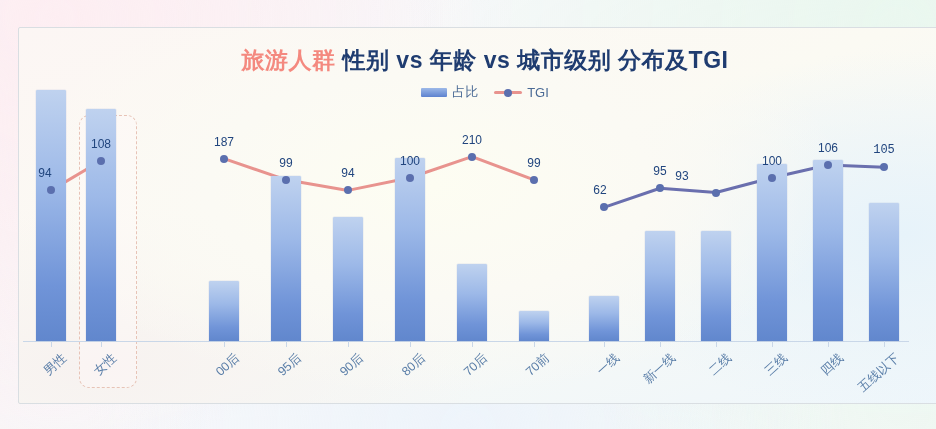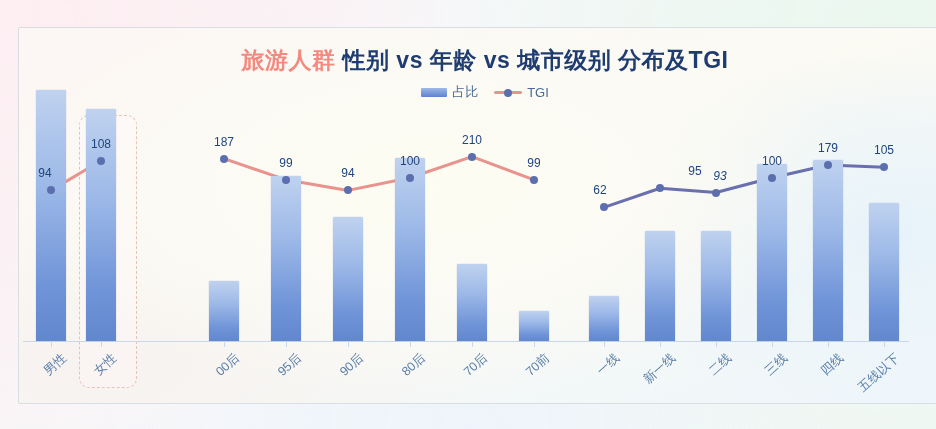--- a/index.html
+++ b/index.html
@@ -136,37 +136,37 @@
       <div class="dlabel" style="left: 515px; top: 141.829px;">99</div>
       <div class="xlabel" style="left: 523px;">70前</div>
       <div class="bar" style="left: 570px; width: 30px; height: 45.05px;"></div>
       <div class="tick" style="left: 585px;"></div>
       <div class="dot" style="left: 585px; top: 179.314px;"></div>
       <div class="dlabel" style="left: 581px; top: 169.314px;">62</div>
       <div class="xlabel" style="left: 593px;">一线</div>
       <div class="bar" style="left: 626px; width: 30px; height: 110.5px;"></div>
       <div class="tick" style="left: 641px;"></div>
       <div class="dot" style="left: 641px; top: 160.286px;"></div>
-      <div class="dlabel" style="left: 676px; top: 150.286px;">95</div>
+      <div class="dlabel" style="left: 641px; top: 150.286px;">95</div>
       <div class="xlabel" style="left: 649px;">新一线</div>
       <div class="bar" style="left: 682px; width: 30px; height: 110.5px;"></div>
       <div class="tick" style="left: 697px;"></div>
       <div class="dot" style="left: 697px; top: 164.514px;"></div>
-      <div class="dlabel" style="left: 701px; top: 154.514px; font-style: italic;">93</div>
+      <div class="dlabel" style="left: 663px; top: 154.514px;">93</div>
       <div class="xlabel" style="left: 705px;">二线</div>
       <div class="bar" style="left: 738px; width: 30px; height: 176.8px;"></div>
       <div class="tick" style="left: 753px;"></div>
       <div class="dot" style="left: 753px; top: 149.714px;"></div>
       <div class="dlabel" style="left: 753px; top: 139.714px;">100</div>
       <div class="xlabel" style="left: 761px;">三线</div>
       <div class="bar" style="left: 794px; width: 30px; height: 181.05px;"></div>
       <div class="tick" style="left: 809px;"></div>
       <div class="dot" style="left: 809px; top: 137.029px;"></div>
-      <div class="dlabel" style="left: 809px; top: 127.029px;">179</div>
+      <div class="dlabel" style="left: 809px; top: 127.029px;">106</div>
       <div class="xlabel" style="left: 817px;">四线</div>
       <div class="bar" style="left: 850px; width: 30px; height: 137.7px;"></div>
       <div class="tick" style="left: 865px;"></div>
       <div class="dot" style="left: 865px; top: 139.143px;"></div>
-      <div class="dlabel" style="left: 865px; top: 129.143px;">105</div>
+      <div class="dlabel" style="left: 865px; top: 129.143px; font-family: Liberation Mono, monospace;">105</div>
       <div class="xlabel" style="left: 873px;">五线以下</div>
     </div>
 
 </div>
 
 </body></html>

